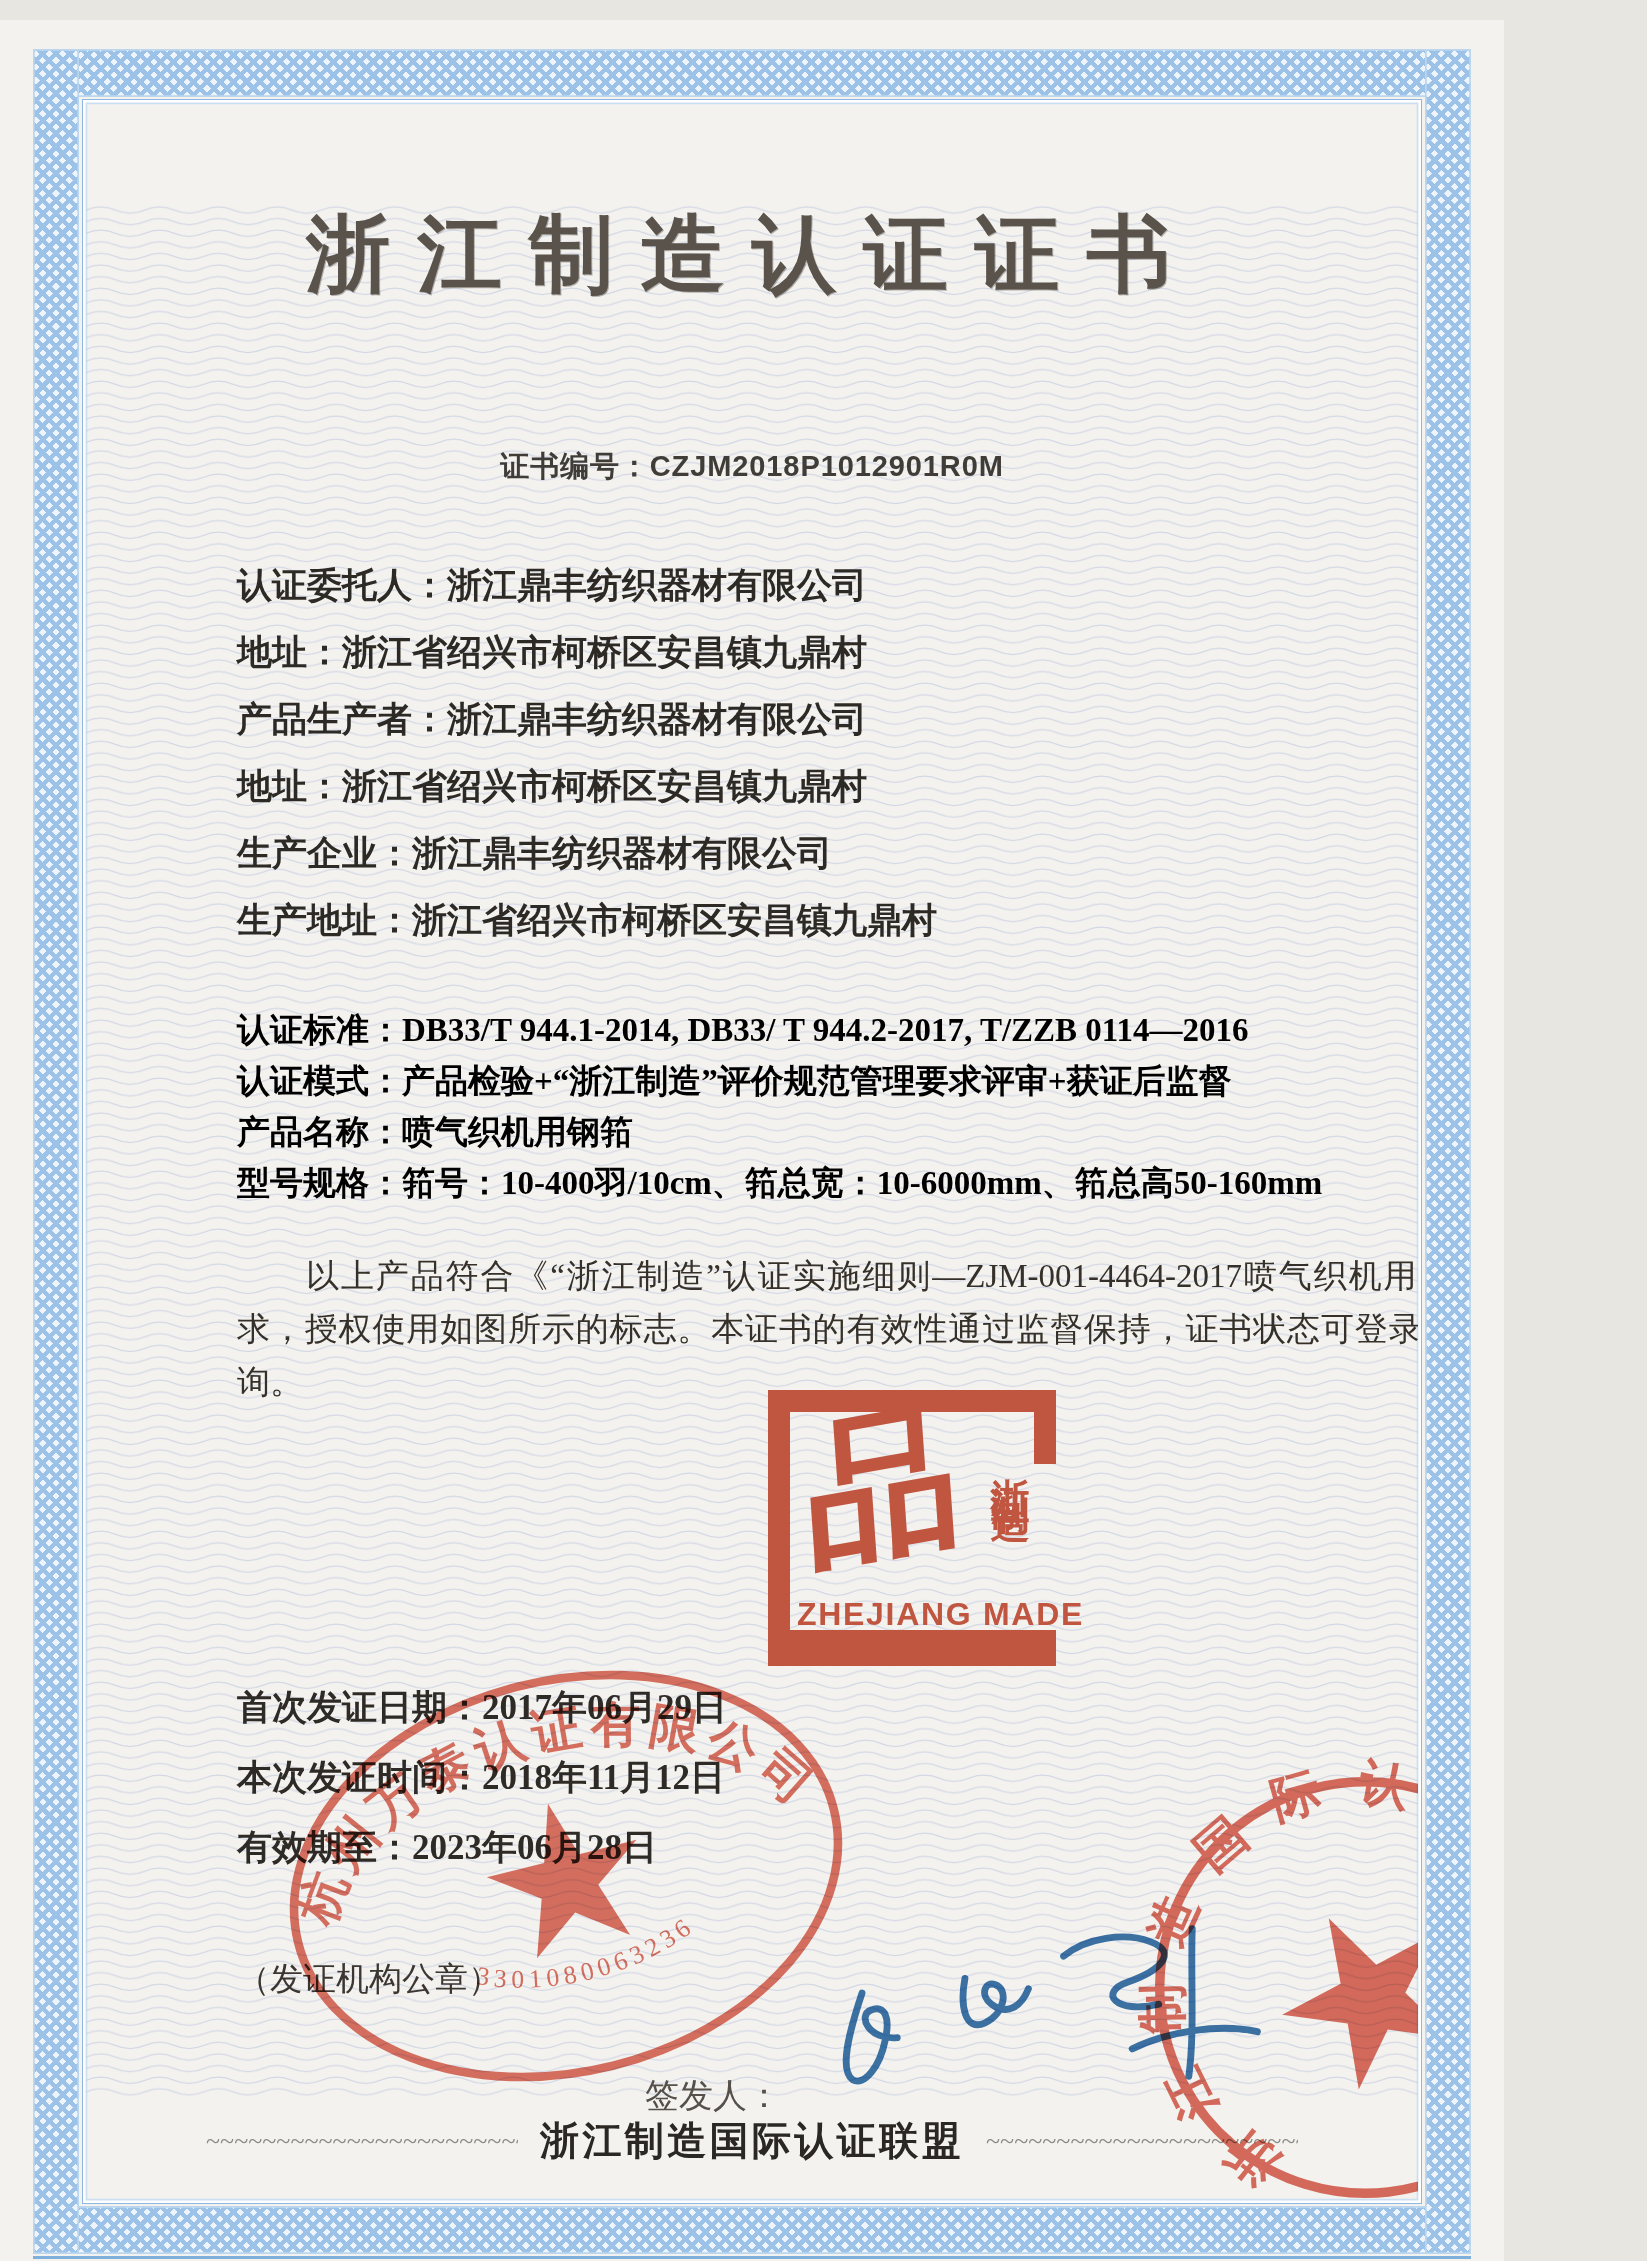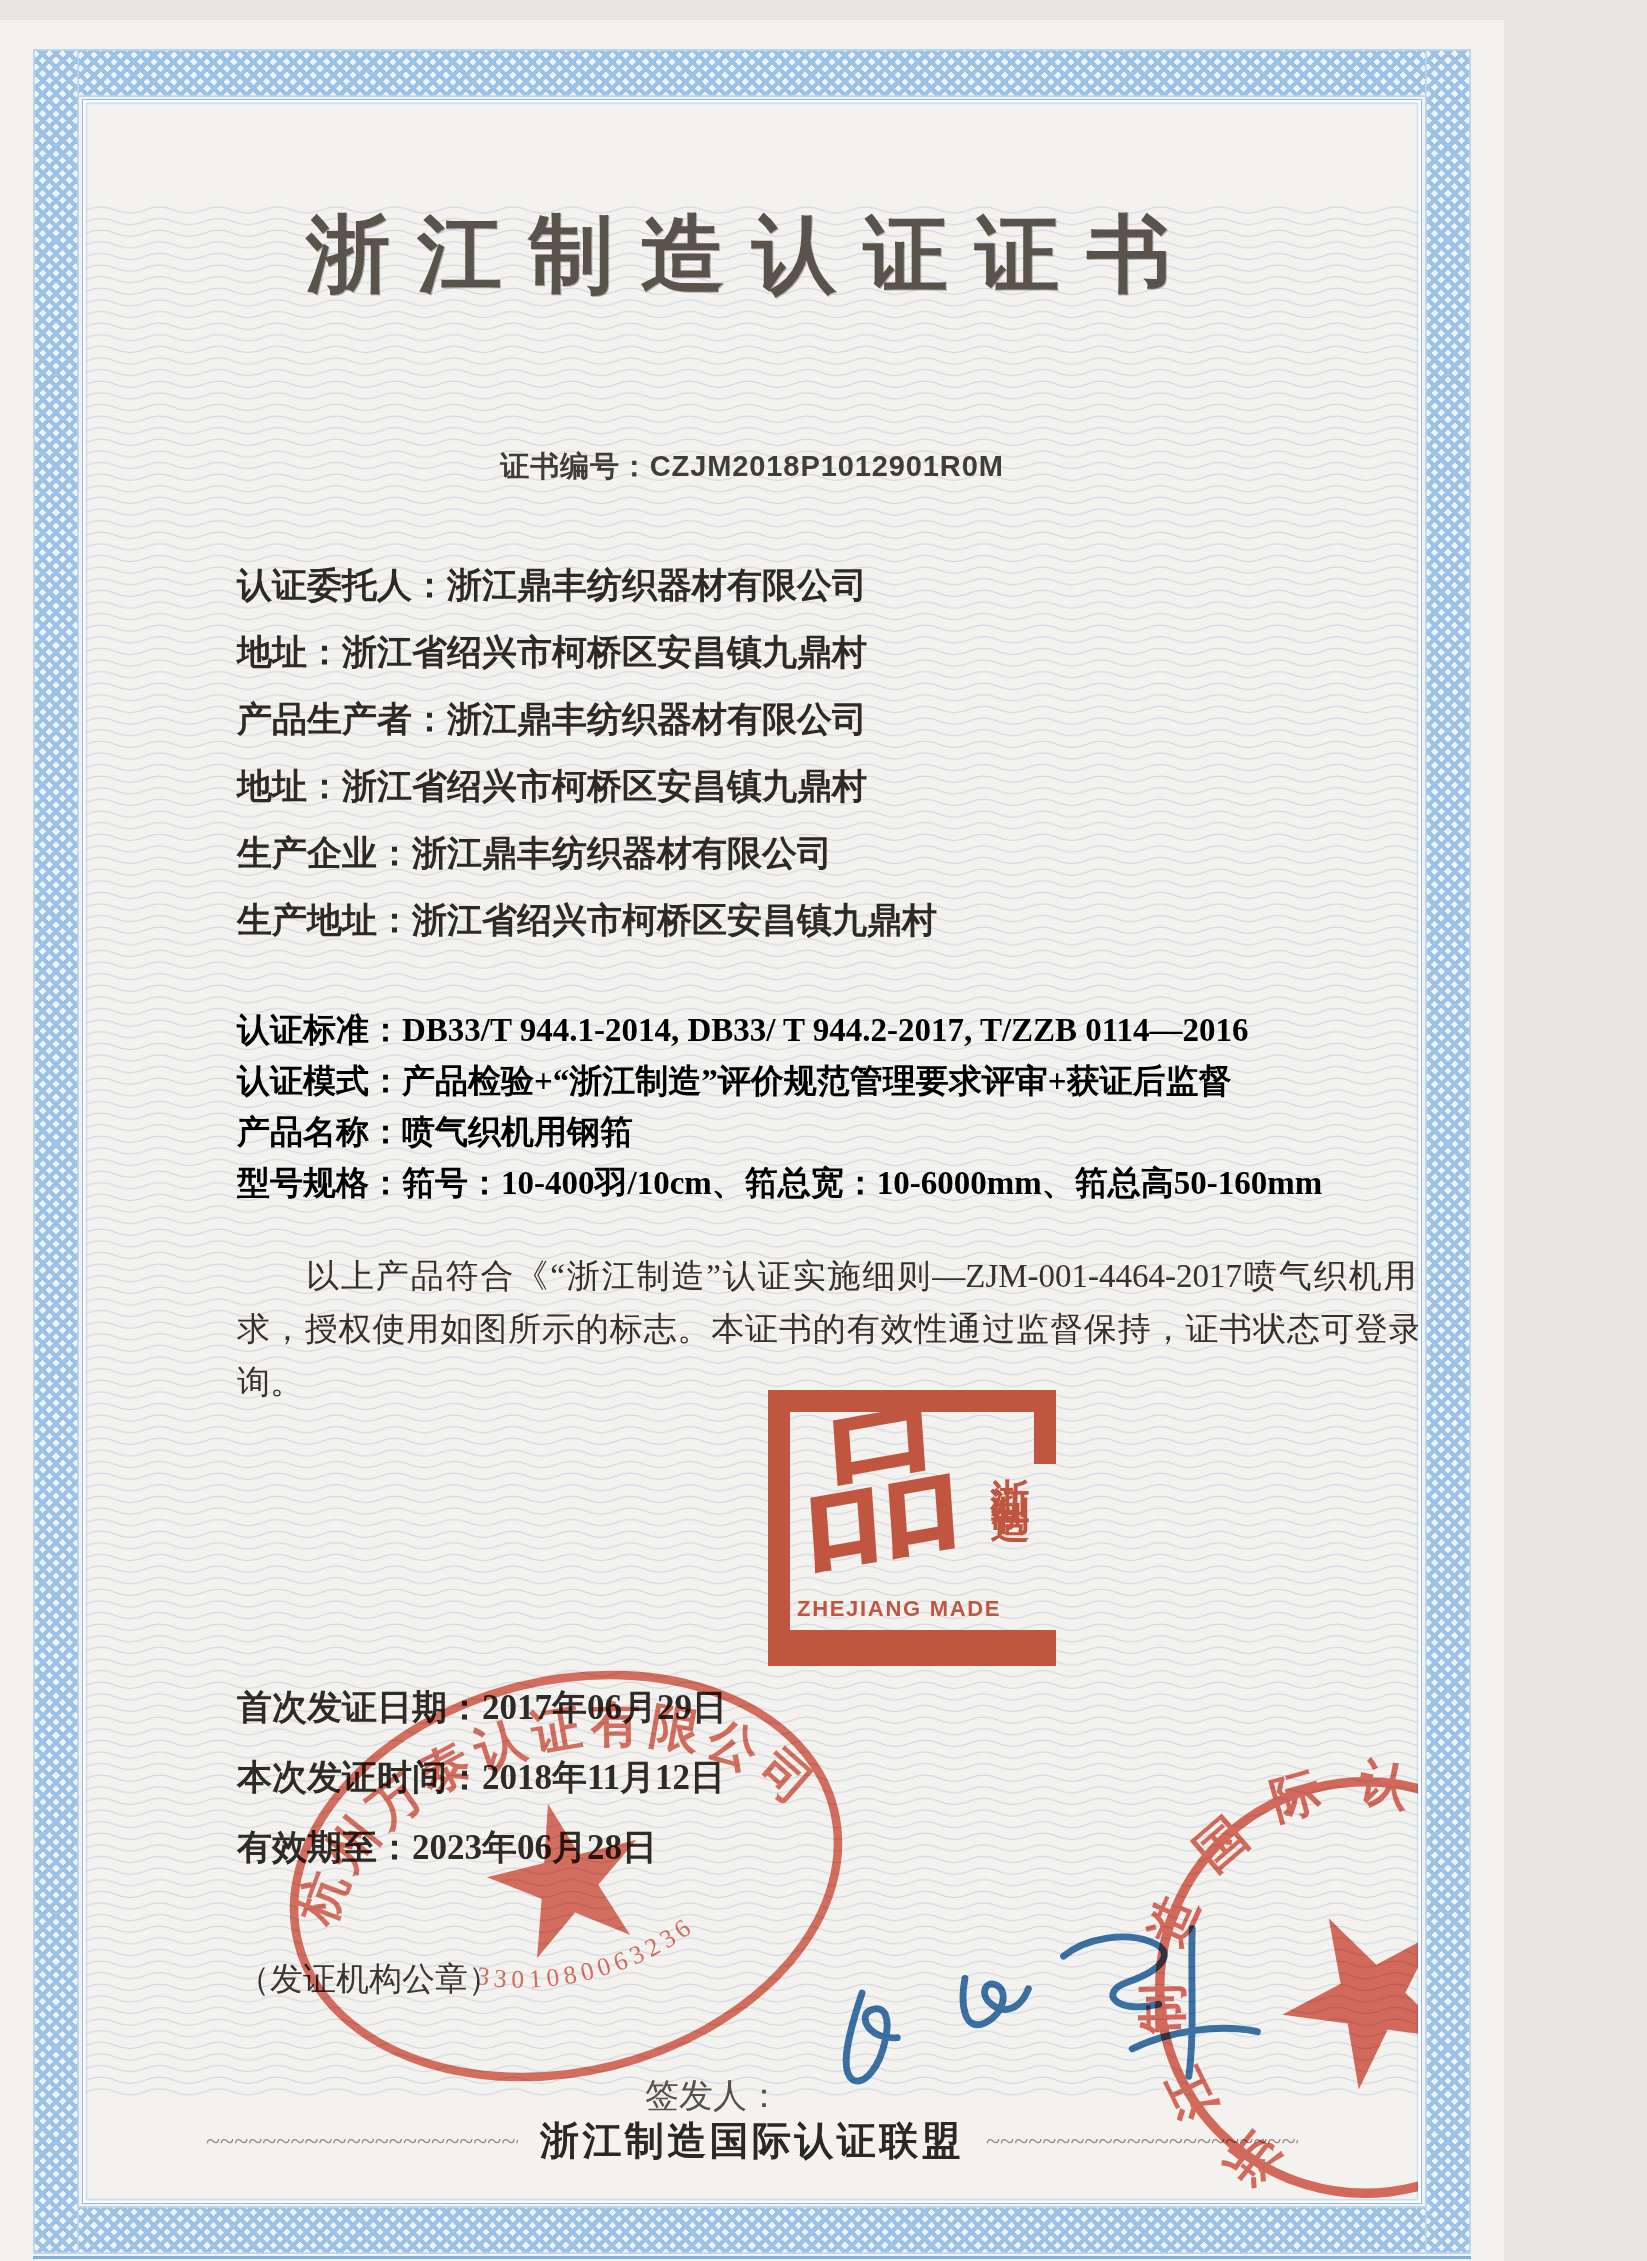--- a/index.html
+++ b/index.html
@@ -41,21 +41,21 @@
   .logo .bar-top{left:0;top:0;width:288px;height:22px;}
   .logo .bar-stub{left:266px;top:0;width:22px;height:74px;}
   .logo .bar-left{left:0;top:0;width:22px;height:259px;}
   .logo .bar-bottom{left:0;top:240px;width:288px;height:36px;}
   .logo .mark{position:absolute;left:36px;top:19px;font-size:156px;line-height:1;
     font-weight:700;color:#c05540;transform:rotate(-10deg) skewX(-6deg);}
   .logo .side{position:absolute;right:19px;top:57px;writing-mode:vertical-rl;
     font-size:39px;font-weight:700;letter-spacing:8.6px;color:#c05540;
     font-family:"Liberation Sans","DejaVu Sans",sans-serif;}
   .logo .caption{position:absolute;left:29px;top:206px;width:257px;text-align:left;
-    font-size:22px;font-weight:700;letter-spacing:1.7px;color:#c05540;
+    font-size:32px;font-weight:700;letter-spacing:1.7px;color:#c05540;
     font-family:"Liberation Sans","DejaVu Sans",sans-serif;white-space:nowrap;}
   
   .dates{position:absolute;left:151px;top:1582px;z-index:2;}
   .dates .line{height:70px;font-size:35px;font-weight:700;color:#2e2a26;white-space:nowrap;}
   .seal-note{position:absolute;left:151px;top:1855px;font-size:33px;color:#3b3631;z-index:2;}
   .signer{position:absolute;left:559px;top:1971px;font-size:34px;color:#55504a;z-index:2;}
   .signature{position:absolute;left:703px;top:1801px;width:532px;height:223px;z-index:6;
     mix-blend-mode:multiply;}
   
   .seal{position:absolute;z-index:5;mix-blend-mode:multiply;}

